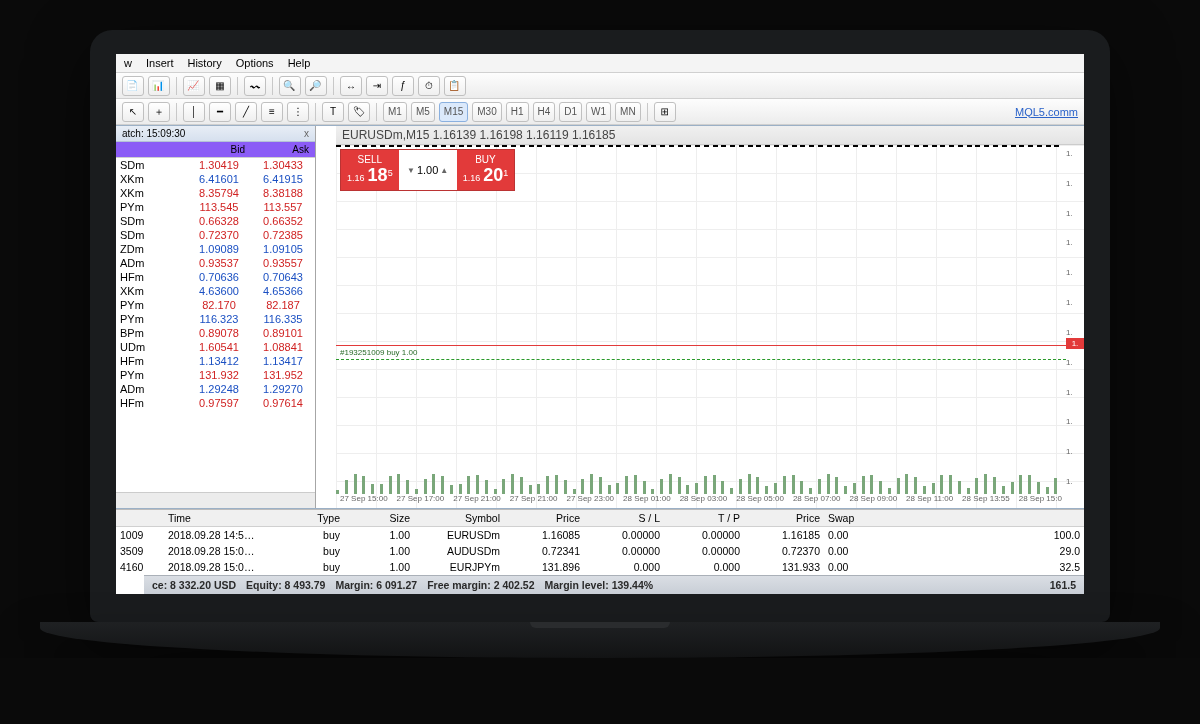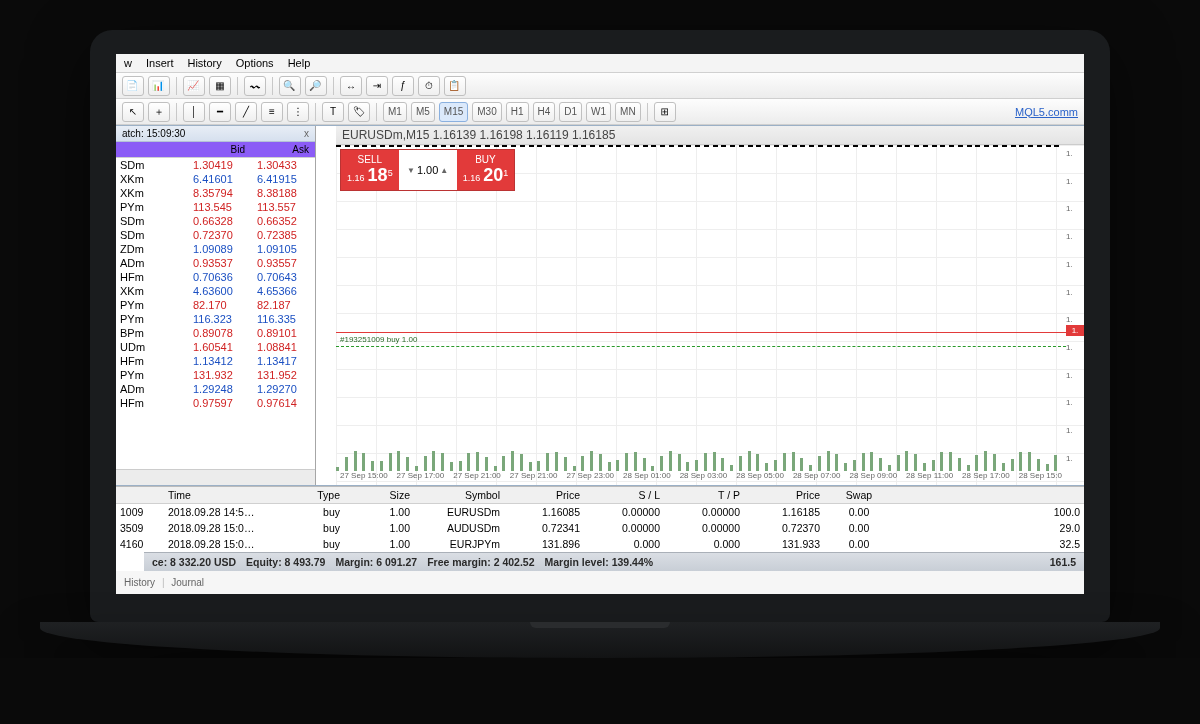--- a/index.html
+++ b/index.html
@@ -113,21 +113,21 @@
     font-size:10px;
     border-bottom:1px solid #d0d0d0;
     background:#8b5cf6;
   }
   .watch-cols div:nth-child(1){flex:1; padding:2px 4px;}
   .watch-cols div:nth-child(2),
   .watch-cols div:nth-child(3){width:64px; text-align:right; padding:2px 6px;}
   .watch-body { flex:1; overflow:hidden; font-size:11px;}
   .wrow { display:flex; padding:1px 0;}
   .wrow div:nth-child(1){flex:1; padding:0 4px;}
-  .wrow div:nth-child(2),.wrow div:nth-child(3){width:64px; text-align:left; padding:0 6px;}
+  .wrow div:nth-child(2),.wrow div:nth-child(3){width:64px; text-align:center; padding:0 6px;}
   .red { color:#d02222;}
   .blue{ color:#1a4fc2;}
 
   
   .chartwrap { flex:1; display:flex; flex-direction:column; background:#fff;}
   .chart-title {
     padding:2px 6px;
     font-size:12px;
     color:#444;
     background: linear-gradient(#f0f0f0,#e4e4e4);
@@ -249,21 +249,21 @@
   .orders-hdr, .orow {
     display:flex;
     padding:2px 0;
   }
   .orders-hdr { background:#f0f0f0; border-bottom:1px solid #d0d0d0;}
   .orders-hdr div, .orow div { padding:0 4px;}
   .oc-id{width:48px;} .oc-time{width:120px;} .oc-type{width:60px; text-align:right;}
   .oc-size{width:70px; text-align:right;} .oc-sym{width:90px; text-align:right;}
   .oc-price{width:80px; text-align:right;} .oc-sl{width:80px; text-align:right;}
   .oc-tp{width:80px; text-align:right;} .oc-price2{width:80px; text-align:right;}
-  .oc-swap{width:70px; text-align:center;} .oc-prof{flex:1; text-align:right; padding-right:8px;}
+  .oc-swap{width:70px; text-align:left;} .oc-prof{flex:1; text-align:right; padding-right:8px;}
 
   .balance-bar {
     background: linear-gradient(#dadee4,#c8ced6);
     padding:3px 8px;
     font-size:10.5px;
     color:#2a2a2a;
     display:flex;
     gap:10px;
     font-weight:600;
     border-top:1px solid #aab0b8;
@@ -915,21 +915,21 @@
                 <span>27 Sep 17:00</span>
                 <span>27 Sep 21:00</span>
                 <span>27 Sep 21:00</span>
                 <span>27 Sep 23:00</span>
                 <span>28 Sep 01:00</span>
                 <span>28 Sep 03:00</span>
                 <span>28 Sep 05:00</span>
                 <span>28 Sep 07:00</span>
                 <span>28 Sep 09:00</span>
                 <span>28 Sep 11:00</span>
-                <span>28 Sep 17:00</span>
+                <span>28 Sep 13:55</span>
                 <span>28 Sep 15:0</span>
               </div>
           </div>
         </div>
       </div>
 
       <div class="orders">
         <div class="orders-hdr">
           <div class="oc-id"></div>
           <div class="oc-time">Time</div>
@@ -988,24 +988,19 @@
 
       <div class="balance-bar">
         <span>ce: 8 332.20 USD</span>
         <span>Equity: 8 493.79</span>
         <span>Margin: 6 091.27</span>
         <span>Free margin: 2 402.52</span>
         <span>Margin level: 139.44%</span>
         <span class="right">161.5</span>
       </div>
 
-      <div class="bottom-tabs">
-        <span>History</span>
-        <span class="sep">|</span>
-        <span>Journal</span>
-      </div>
 
     </div>
   </div>
   <div class="base">
       <div class="base-lip"></div>
     </div>
 </div>
 
 </body></html>

